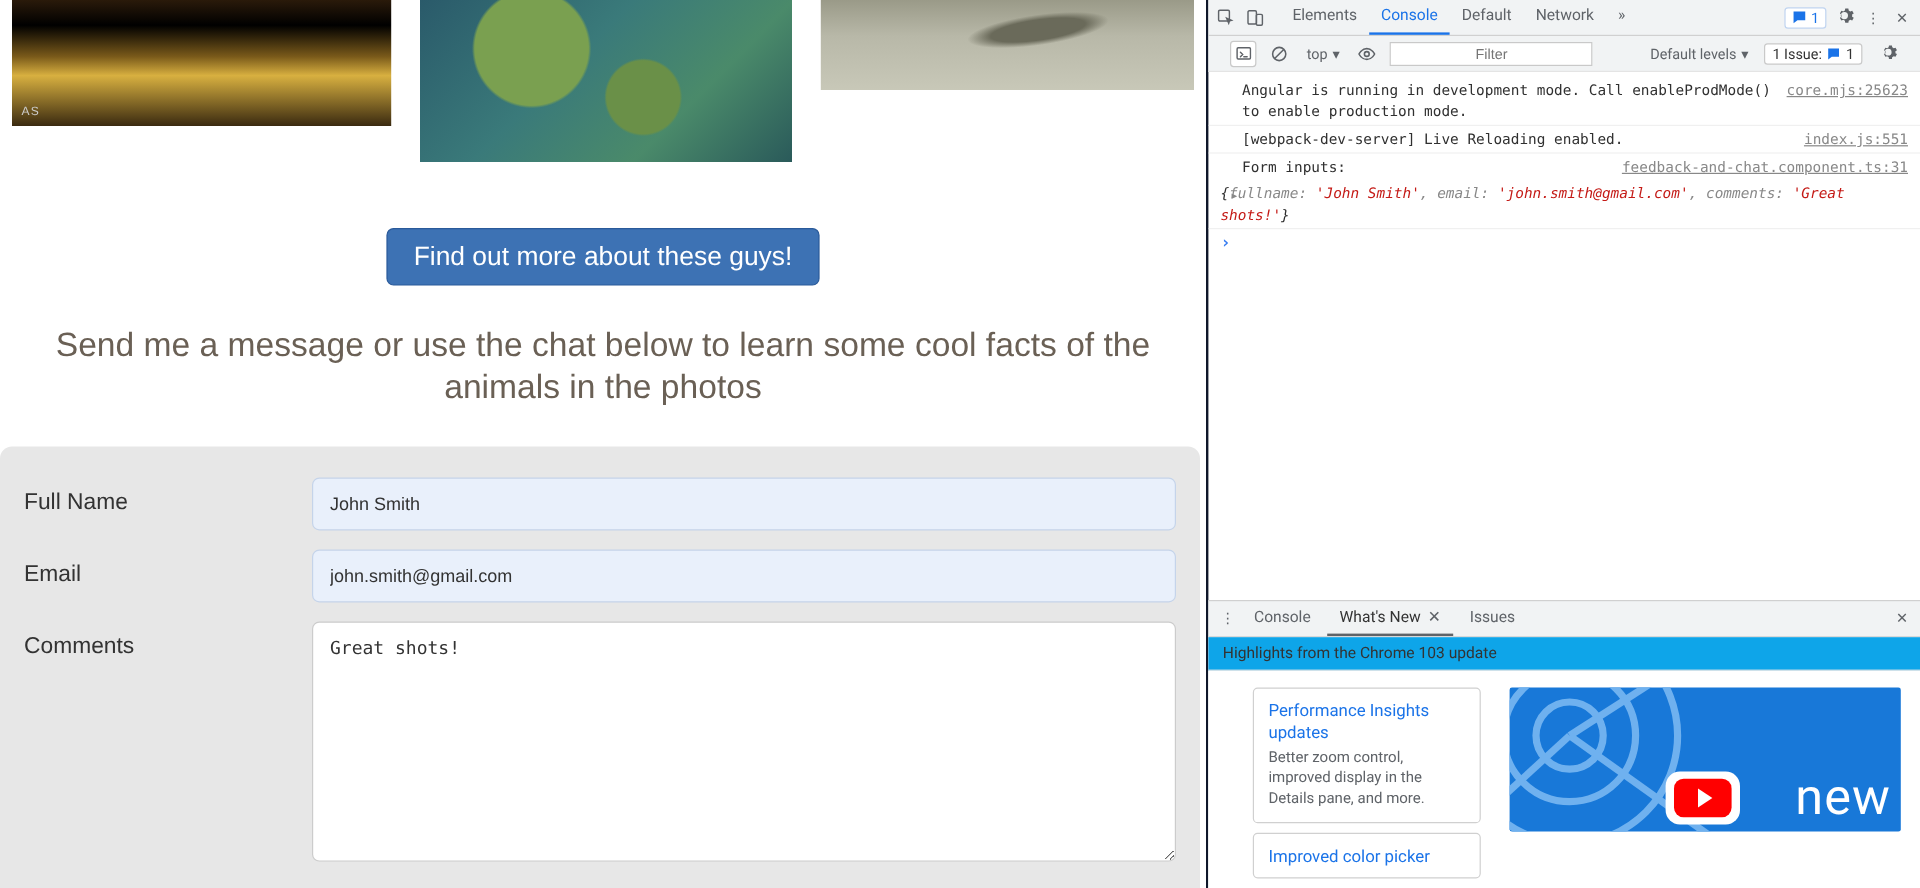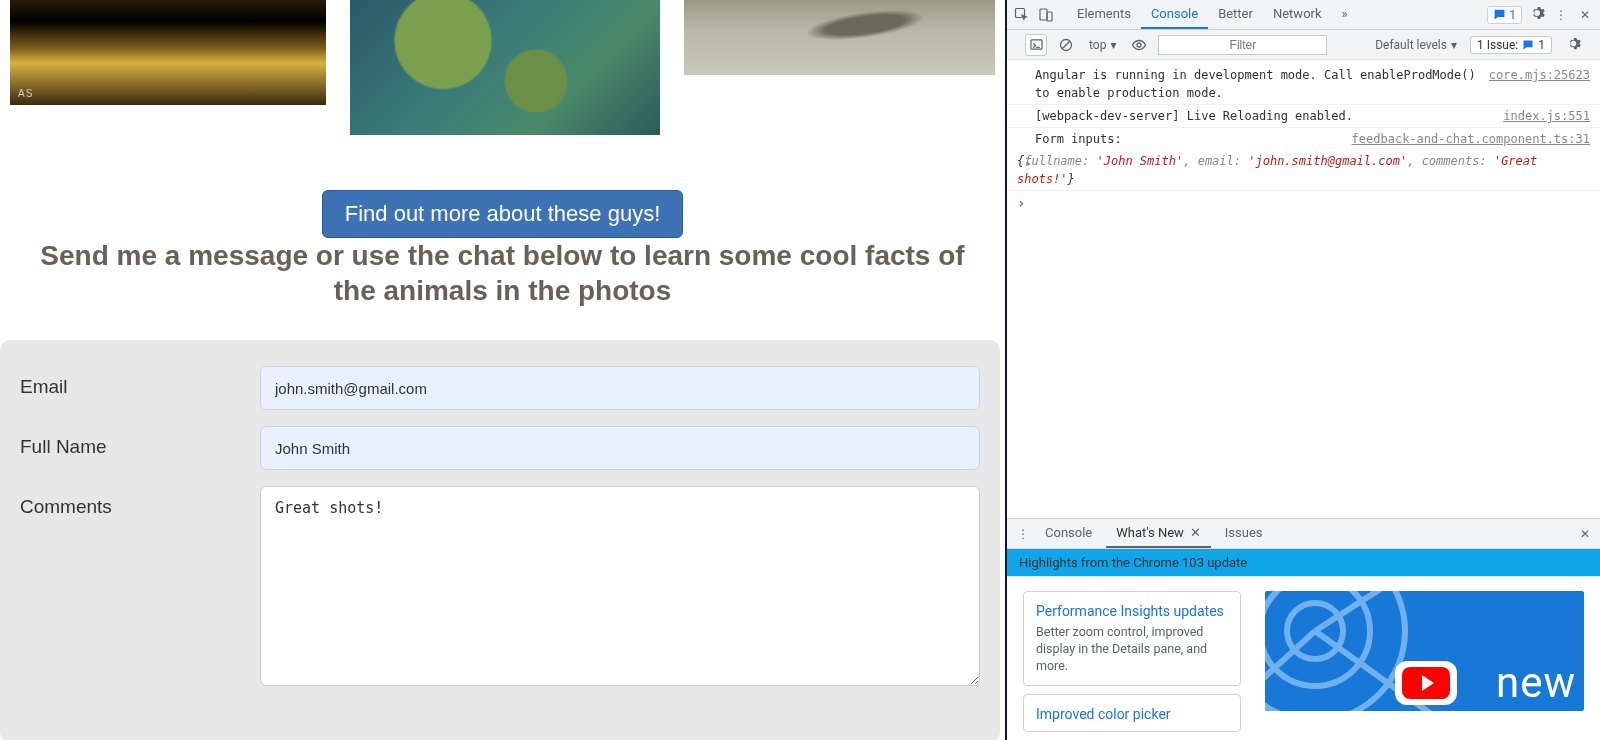--- a/index.html
+++ b/index.html
@@ -16,21 +16,21 @@
   .photo.p2 { width:320px; height:135px; background:
      radial-gradient(circle at 30% 30%, #7aa050 0 20%, transparent 21%),
      radial-gradient(circle at 60% 60%, #6a9048 0 15%, transparent 16%),
      linear-gradient(135deg,#2a5a6a,#3a7a7a 40%,#4a8a6a 70%,#2a5a5a); }
   .photo.p3 { width:320px; height:75px; background:linear-gradient(180deg,#9a9a88 0%, #b8b8a8 40%, #c8c8b8 100%);} 
   .photo.p3::before{content:"";position:absolute;top:10px;right:60px;width:140px;height:30px;background:radial-gradient(ellipse at center,#6a6a5a 0 40%,transparent 60%);border-radius:50%;transform:rotate(-8deg);} 
 
   .cta-row { margin-top:55px; text-align:center; }
   .cta-btn { display:inline-block; background:#3d72b4; color:#fff; border:1px solid #2a5a9a; border-radius:6px; padding:10px 22px; font-size:22px; font-family:inherit; cursor:pointer; }
 
-  .sub-heading { padding:0 30px; font-size:28px; color:#6a6055; text-align:center; font-weight:700; line-height:1.25;}
+  .sub-heading { margin-top:32px; padding:0 30px; font-size:28px; color:#6a6055; text-align:center; font-weight:400; line-height:1.25;}
 
   .form-panel { margin-top:32px; background:#e7e7e7; border-radius:10px; padding:26px 20px 40px 20px; width:1000px; }
   .thanks { font-size:20px; color:#222; margin-bottom:26px; padding-left:2px;}
   .form-row { display:flex; align-items:flex-start; margin-bottom:16px; }
   .form-row label { width:240px; padding-top:10px; font-size:19px; color:#333; }
   .form-row input[type=text], .form-row input[type=email] {
     flex:1; height:44px; background:#e9f0fb; border:1px solid #c5d4ea; border-radius:6px;
     padding:0 14px; font-size:15px; color:#333;
   }
   .form-row textarea {
@@ -70,21 +70,21 @@
 
   
   .drawer { border-top:1px solid #d0d0d0; background:#f1f3f4; }
   .drawer-tabs { height:30px; display:flex; align-items:center; padding:0 6px; gap:4px; border-bottom:1px solid #d8d8d8;}
   .drawer-tab { padding:0 10px; height:100%; display:flex; align-items:center; color:#5f6368; font-size:13px; cursor:pointer; border-bottom:2px solid transparent;}
   .drawer-tab.active { color:#333; border-bottom-color:#5f6368;}
   .drawer-tab .tabclose { margin-left:6px; color:#5f6368;}
   .drawer-close { margin-left:auto; cursor:pointer; color:#5f6368; padding:0 4px;}
   .drawer-sub { padding:6px 12px; background:#0ea5e9; border-bottom:1px solid #e4e4e4; font-size:13px; color:#333;}
   .drawer-body { display:flex; gap:24px; padding:14px 16px 8px 16px; background:#fff;}
-  .cards { width:218px; display:flex; flex-direction:column; gap:8px;}
+  .cards { width:190px; display:flex; flex-direction:column; gap:8px;margin-left:21px;}
   .card { border:1px solid #d0d0d0; border-radius:4px; padding:10px 12px;}
   .card .title { color:#1a73e8; font-size:14px; margin-bottom:4px; line-height:1.3;}
   .card .desc { color:#5f6368; font-size:12.5px; line-height:1.35;}
   .promo { flex:1; background:#1878d8; position:relative; border-radius:2px; overflow:hidden; height:120px;}
   .promo svg{position:absolute;top:-30px;left:-10px;}
   .promo .yt { position:absolute;left:130px;top:70px;width:62px;height:44px;background:#fff;border-radius:12px;display:flex;align-items:center;justify-content:center;}
   .promo .ytin{width:48px;height:32px;background:#ff0000;border-radius:8px;display:flex;align-items:center;justify-content:center;}
   .promo .ytin::after{content:"";border-left:12px solid #fff;border-top:8px solid transparent;border-bottom:8px solid transparent;margin-left:3px;}
   .promo .new { position:absolute; right:8px; bottom:4px; color:#fff; font-size:42px; font-weight:400; letter-spacing:1px;}
 </style>
@@ -102,26 +102,26 @@
 
     <div class="cta-row">
       <button class="cta-btn">Find out more about these guys!</button>
     </div>
 
     <h2 class="sub-heading">Send me a message or use the chat below to learn some cool facts of the animals in the photos</h2>
 
     <div class="form-panel">
 
       <div class="form-row">
+        <label>Full Name</label>
+        <input type="text" value="John Smith" style="">
+      </div>
+      <div class="form-row">
         <label>Email</label>
         <input type="email" value="john.smith@gmail.com" style="">
-      </div>
-      <div class="form-row">
-        <label>Full Name</label>
-        <input type="text" value="John Smith" style="">
       </div>
       <div class="form-row">
         <label>Comments</label>
         <textarea style="">Great shots!</textarea>
       </div>
     </div>
   </div>
 
   <div class="right">
 
@@ -134,21 +134,21 @@
       </span>
       <span class="dt-icon">
         <svg viewBox="0 0 16 16" fill="none" stroke="currentColor" stroke-width="1.2">
             <rect x="2" y="2" width="7" height="11" rx="1"></rect>
             <rect x="9" y="5" width="5" height="9" rx="1"></rect>
           </svg>
       </span>
       <div class="dt-tabs">
         <div class="dt-tab">Elements</div>
         <div class="dt-tab active">Console</div>
-        <div class="dt-tab">Better</div>
+        <div class="dt-tab">Default</div>
         <div class="dt-tab">Network</div>
         <div class="dt-tab">»</div>
       </div>
       <div class="dt-top-right">
         <span class="msg-badge">
           <svg width="13" height="13" viewBox="0 0 16 16" fill="#1a73e8">
               <path d="M2 2h12v9H6l-4 3z"></path>
             </svg>
           <span>1</span>
         </span>

